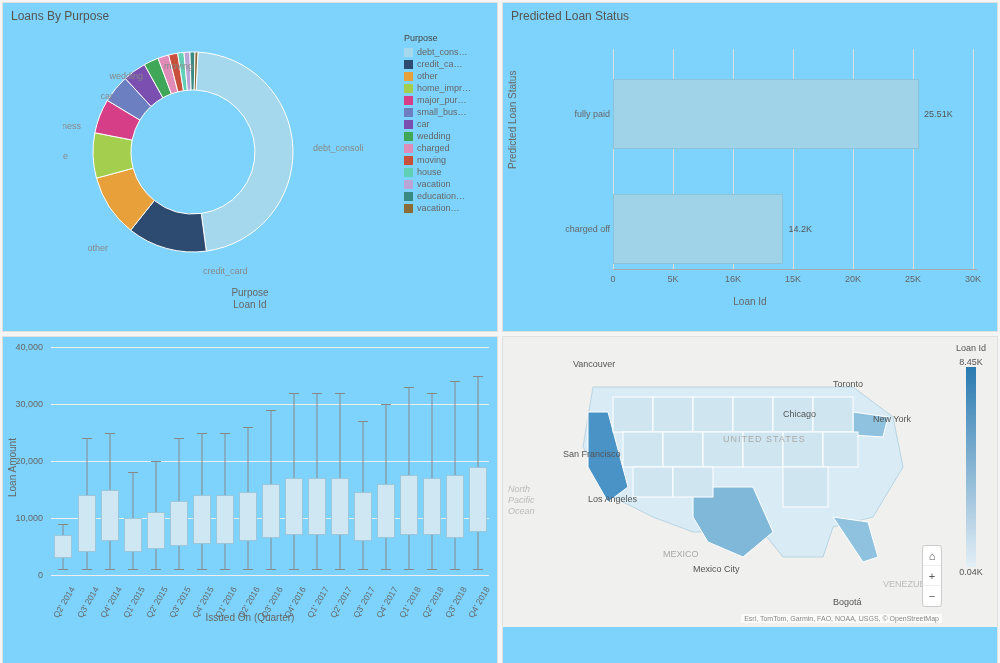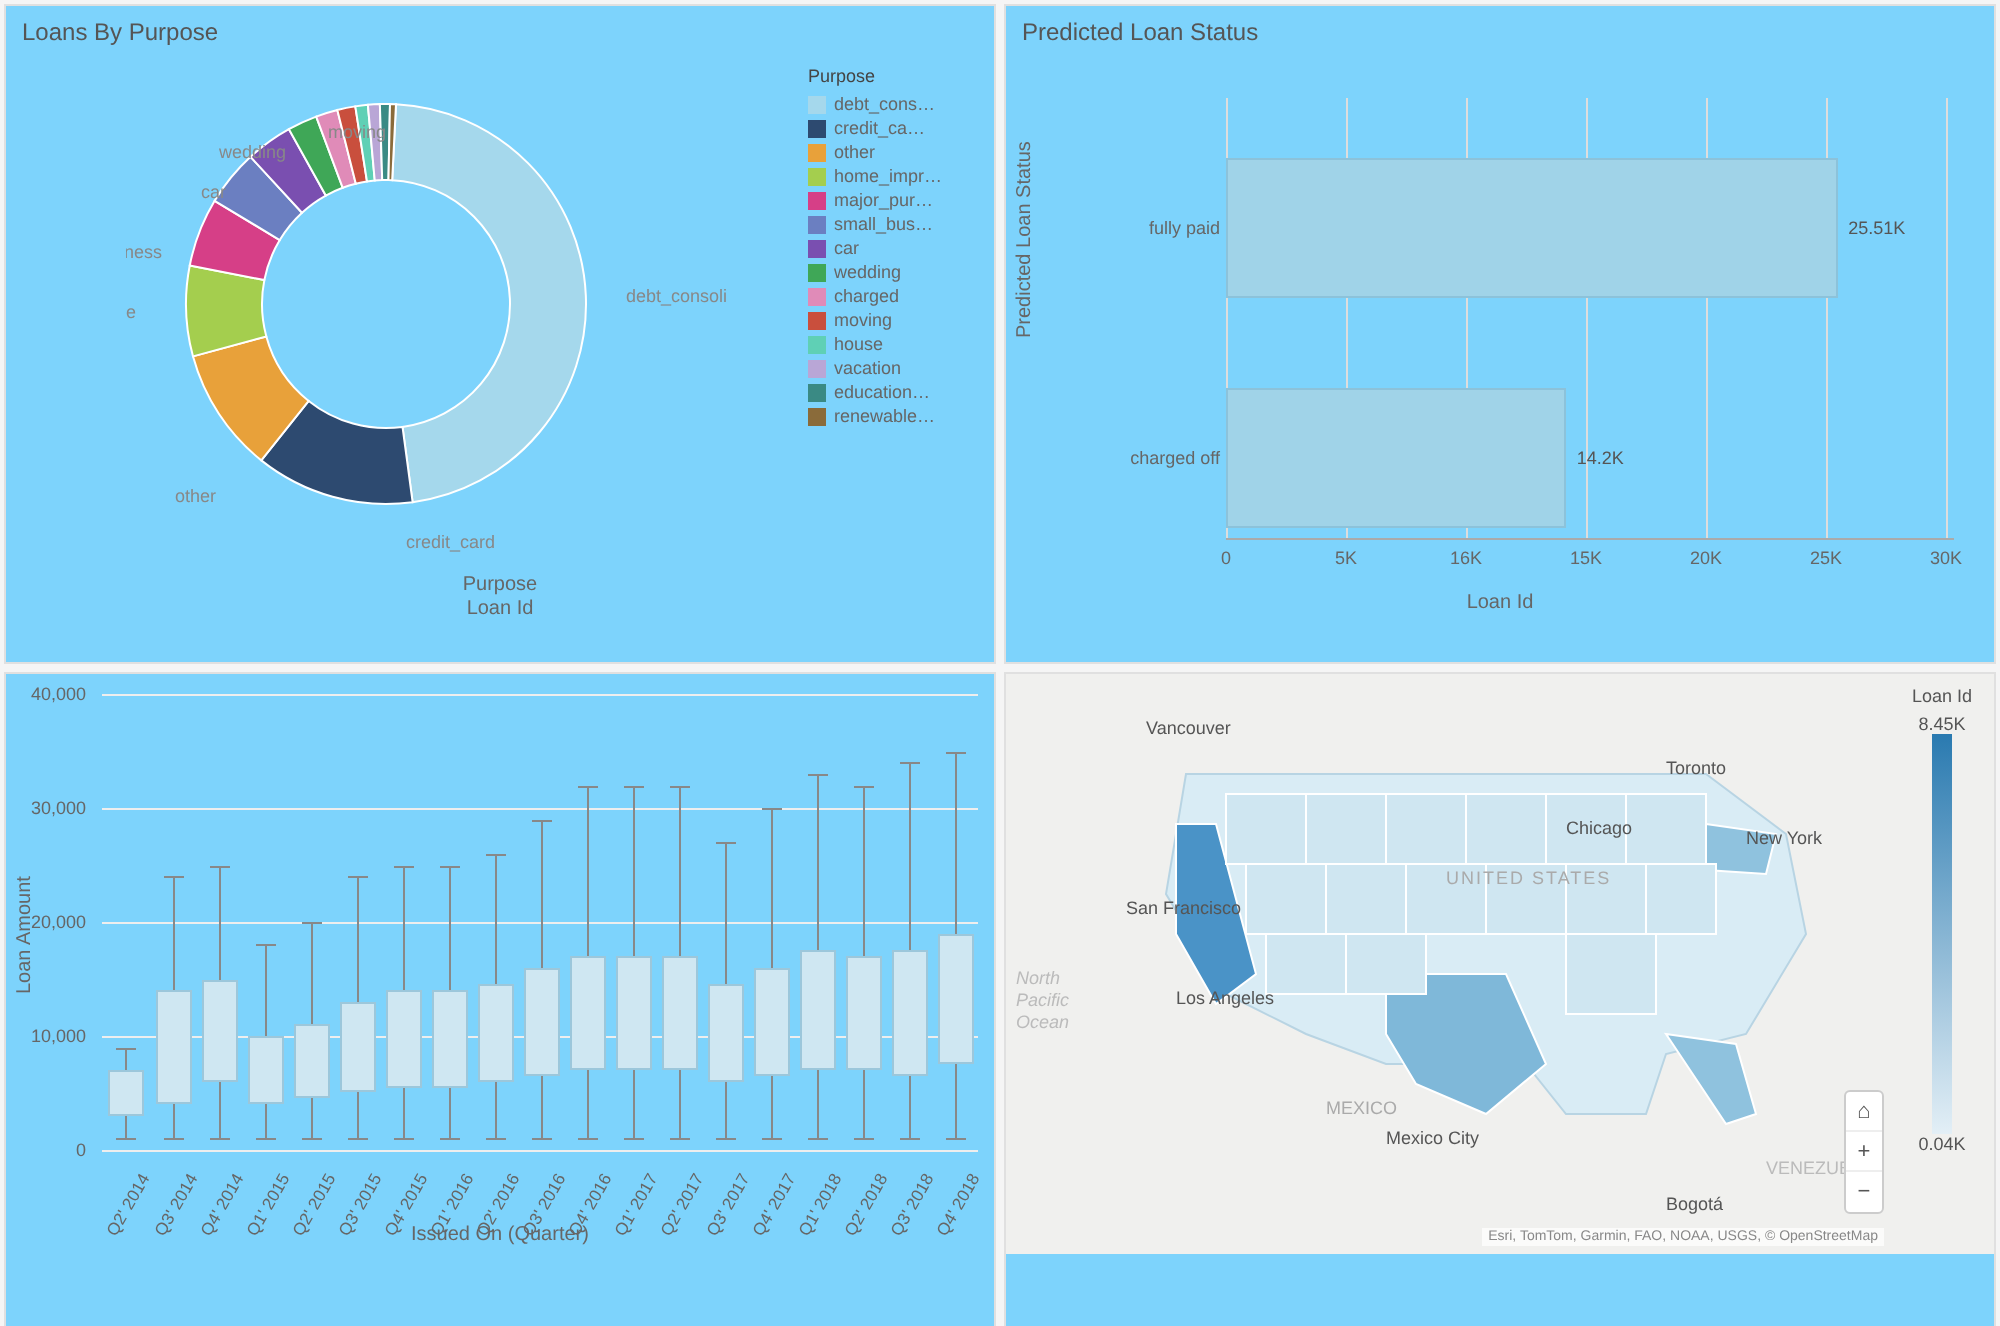--- a/index.html
+++ b/index.html
@@ -173,21 +173,21 @@
             <div class="legend-row">
               <span class="legend-swatch" style="background:#b9a6d6"></span>
               <span>vacation</span>
             </div>
             <div class="legend-row">
               <span class="legend-swatch" style="background:#3a8a84"></span>
               <span>education…</span>
             </div>
             <div class="legend-row">
               <span class="legend-swatch" style="background:#8a6b3a"></span>
-              <span>renewable…</span>
+              <span>vacation…</span>
             </div>
           </div>
       </div>
     </div>
     <div class="donut-footer">
       <div>Purpose</div>
       <div>Loan Id</div>
     </div>
   </div>
 

